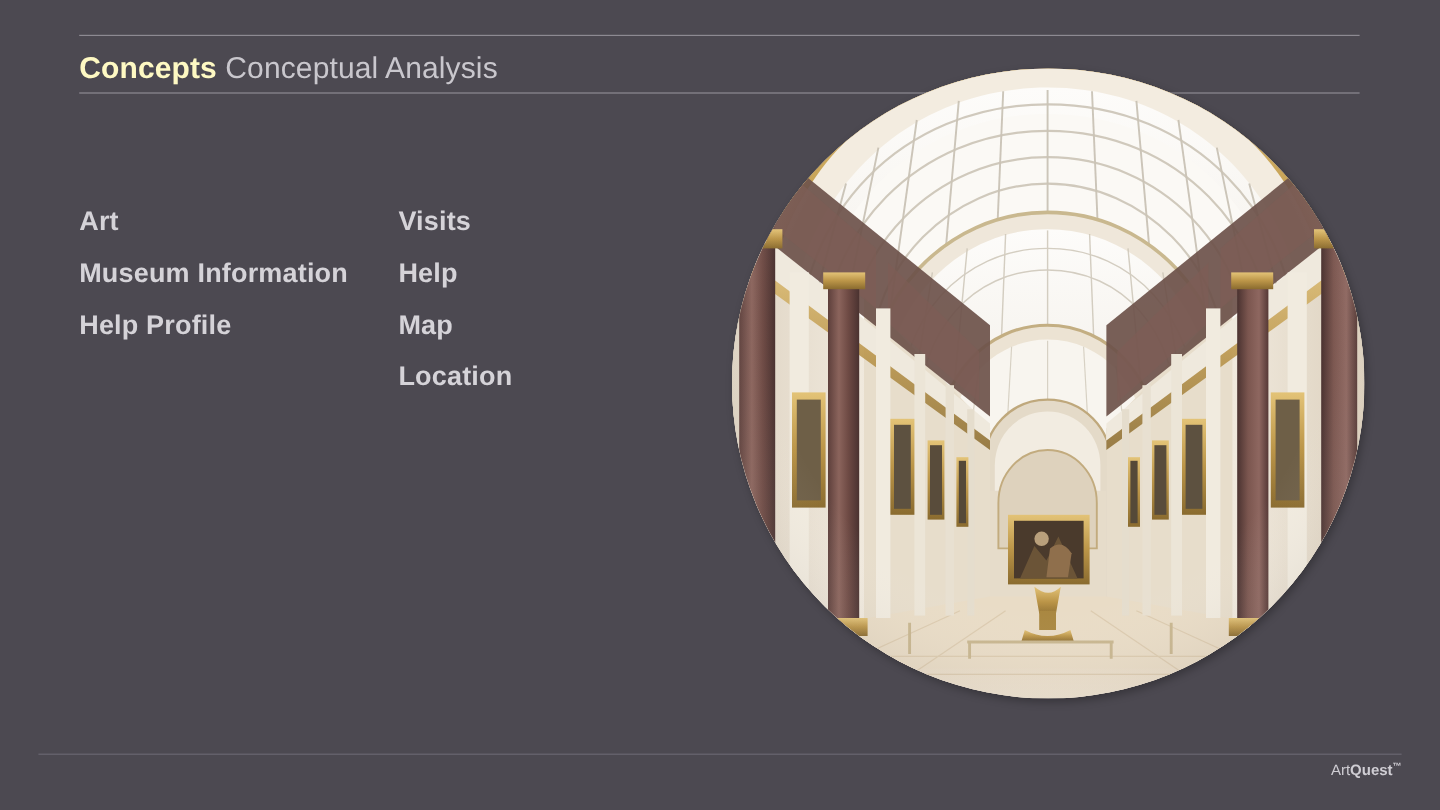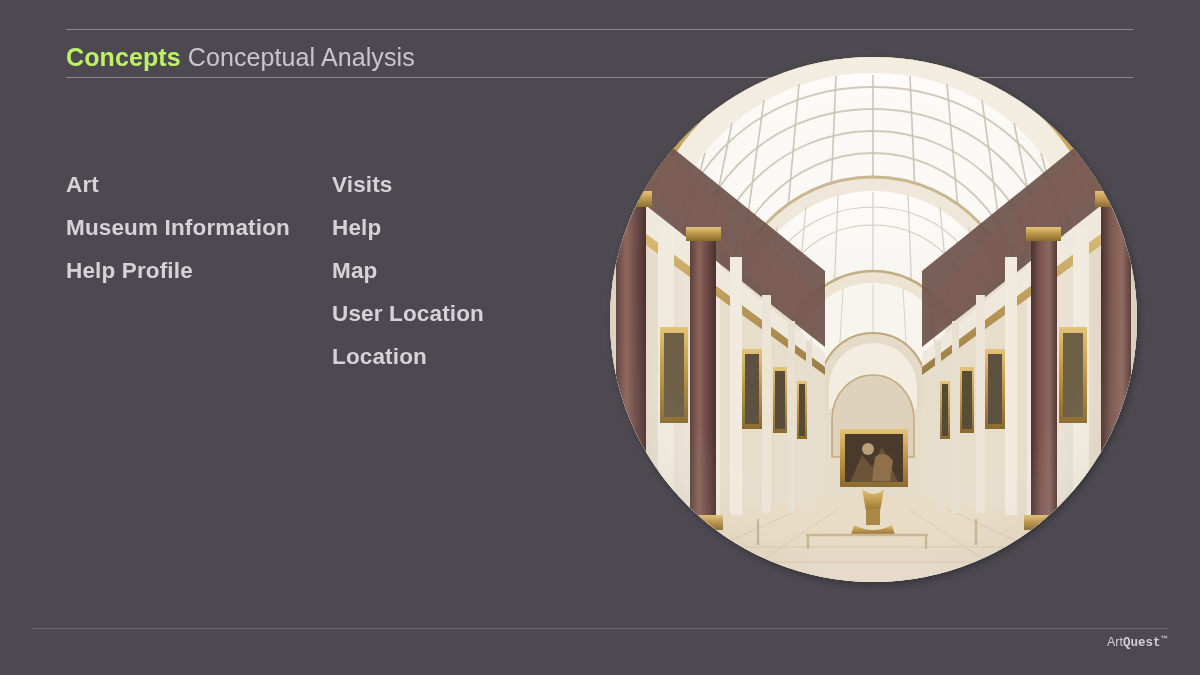--- a/index.html
+++ b/index.html
@@ -44,21 +44,21 @@
     left: 66px;
     top: 40px;
     height: 34px;
     line-height: 34px;
     white-space: nowrap;
     font-size: 25px;
     letter-spacing: 0.1px;
   }
   .header-title .title-main {
     font-weight: bold;
-    color: #bef264;
+    color: #fef9c3;
   }
   .header-title .title-sub {
     font-weight: normal;
     color: #c9c7cd;
   }
 
   
   .concept-columns {
     position: absolute;
     left: 66px;
@@ -112,21 +112,21 @@
     position: absolute;
     right: 32px;
     top: 630px;
     height: 18px;
     line-height: 18px;
     font-size: 12.5px;
     color: #cfcdd3;
     white-space: nowrap;
   }
   .footer-logo .logo-art { font-weight: normal; }
-  .footer-logo .logo-quest { font-weight: bold; font-family: Liberation Mono, monospace; }
+  .footer-logo .logo-quest { font-weight: bold; }
   .footer-logo .logo-tm {
     font-size: 7.5px;
     vertical-align: super;
     font-weight: bold;
   }
 </style>
 </head>
 <body>
 
 <div class="slide">
@@ -144,21 +144,20 @@
     <div class="concept-col col-left">
       <div class="concept-item">Art</div>
       <div class="concept-item">Museum Information</div>
       <div class="concept-item">Help Profile</div>
     </div>
 
     <div class="concept-col col-right">
       <div class="concept-item">Visits</div>
       <div class="concept-item">Help</div>
       <div class="concept-item">Map</div>
-      <div class="concept-item">User Location</div>
       <div class="concept-item">Location</div>
     </div>
 
   </div>
 
   <div class="photo-circle">
     <div class="photo-scene">
       <svg viewBox="0 0 527 525" width="527" height="525" preserveAspectRatio="xMidYMid slice">
         <defs>
           <linearGradient id="skyGlow" x1="0" y1="0" x2="0" y2="1">

